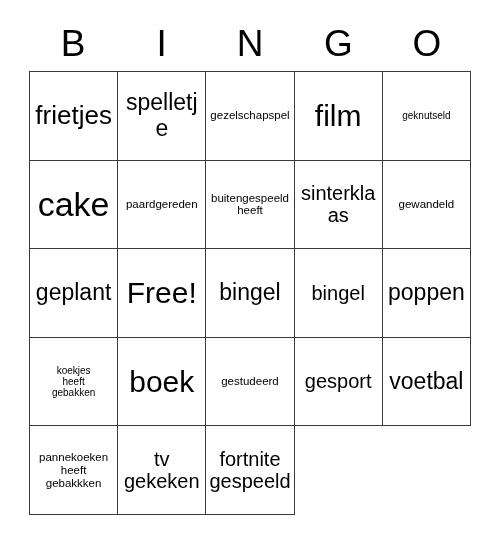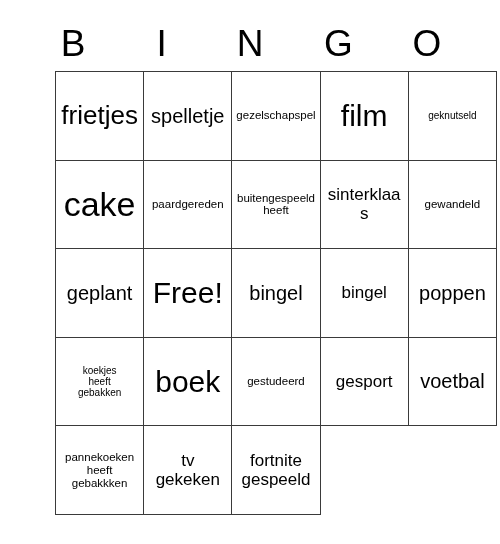--- a/index.html
+++ b/index.html
@@ -53,21 +53,20 @@
     top: 71px;
     width: 442px;
     height: 444px;
     box-sizing: border-box;
     border-top: 1px solid #3a3a3a;
     border-left: 1px solid #3a3a3a;
     display: grid;
     grid-template-columns: repeat(5, 1fr);
     grid-template-rows: repeat(5, 1fr);
     background: #ffffff;
-    margin-left: 26px;
   }
   .bingo-cell {
     box-sizing: border-box;
     border-right: 1px solid #3a3a3a;
     border-bottom: 1px solid #3a3a3a;
     display: flex;
     align-items: center;
     justify-content: center;
     text-align: center;
     padding: 2px 3px;
@@ -80,22 +79,22 @@
     line-height: 1.12;
     color: #000000;
     word-break: break-word;
     white-space: pre-line;
   }
 
   
   .sz-xxl .cell-text { font-size: 34px; text-align: center; }
   .sz-xl  .cell-text { font-size: 30px; }
   .sz-lg  .cell-text { font-size: 26px; }
-  .sz-md  .cell-text { font-size: 20px; }
-  .sz-sm  .cell-text { font-size: 17px; }
+  .sz-md  .cell-text { font-size: 23px; }
+  .sz-sm  .cell-text { font-size: 20px; }
   .sz-xs  .cell-text { font-size: 10px; }
   .sz-xxs .cell-text { font-size: 11.5px; }
 </style>
 </head>
 <body>
 
 <div id="bingo-card">
 
   <div id="bingo-header">
     <div class="header-letter">B</div>

